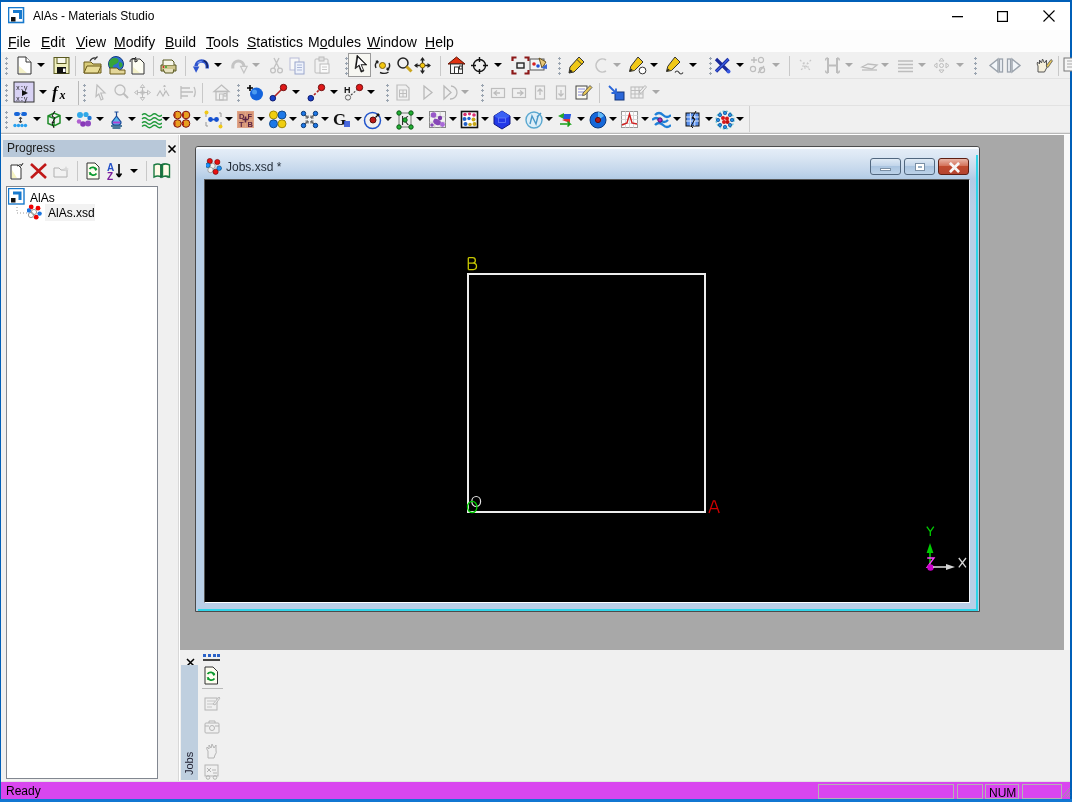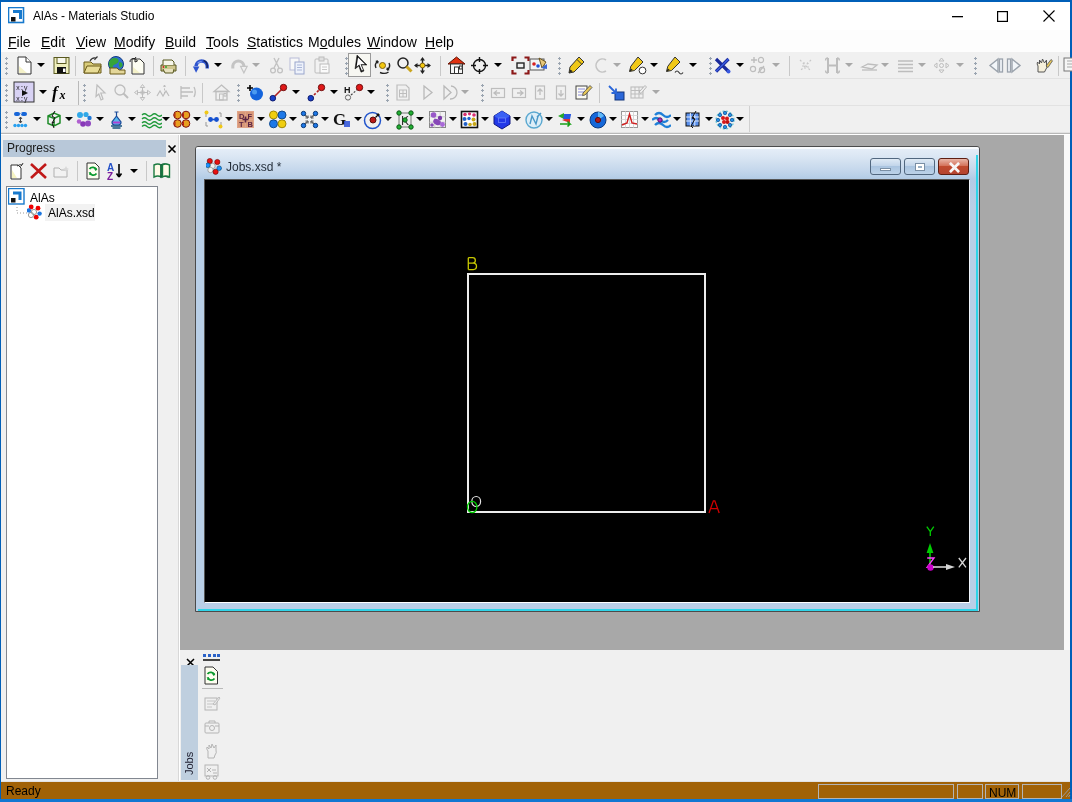--- a/index.html
+++ b/index.html
@@ -45,21 +45,21 @@
 
 #sq { position:absolute; left:262px; top:93px; width:239px; height:240px; border:2.5px solid #ededed; }
 
 #jobspanel { left:180px; top:650px; width:890px; height:131px; background:#f0f0f0; }
 #jobstab { left:1px; top:15px; width:17px; height:115px; background:#bfcfdf; }
 #jobstab span { position:absolute; left:2px; top:110px; font-size:11px; color:#223; transform:rotate(-90deg); transform-origin:0 0; white-space:nowrap; }
 #jtable { left:60px; top:5px; width:826px; height:126px; background:#fff; border:1px solid #898989; border-bottom:none; }
 #jhead { position:absolute; left:0; top:0; width:824px; height:20px; background:#f0f0f0; border-bottom:1px solid #d5d5d5; font-size:12px; color:#000; }
 .jcell { position:absolute; top:0; height:20px; border-right:1px solid #b5b5b5; padding:3px 0 0 8px; box-shadow:inset -1px 0 0 #fdfdfd; white-space:nowrap; overflow:hidden; }
 
-#statusbar { left:1px; top:781px; width:1069px; height:18px; background:#a16207; border-top:1px solid #e2e2e2; font-size:12px; color:#000;padding-left:16px; }
+#statusbar { left:1px; top:781px; width:1069px; height:18px; background:#d946ef; border-top:1px solid #e2e2e2; font-size:12px; color:#000;padding-left:16px; }
 .sbox { position:absolute; top:2px; height:15px; border:1px solid #b4b4b4; }
 </style>
 </head>
 <body>
 <div class="abs" id="borderTop"></div>
 <div class="abs" id="borderLeft"></div>
 <div class="abs" id="borderRight"></div>
 <div class="abs" id="borderBottom"></div>
 
 <div class="abs" id="titlebar">

